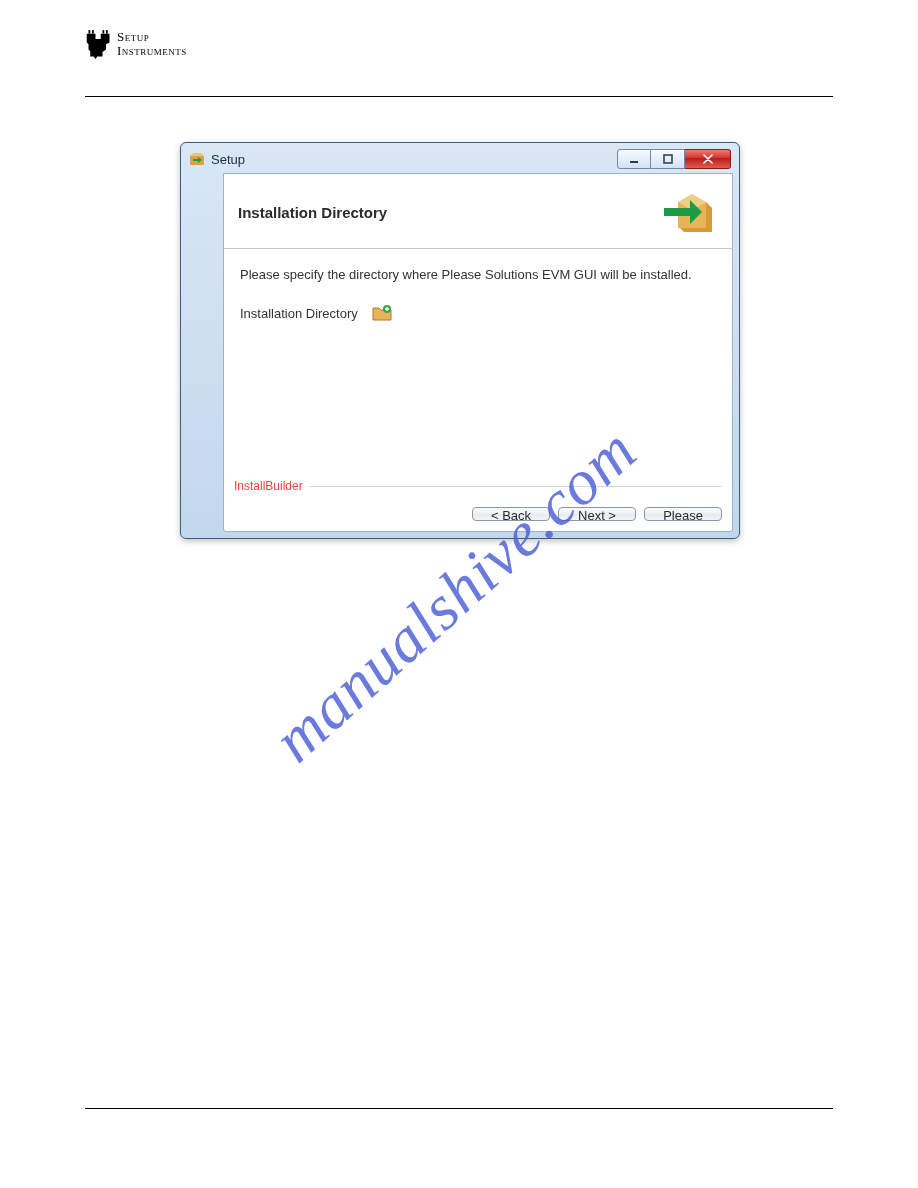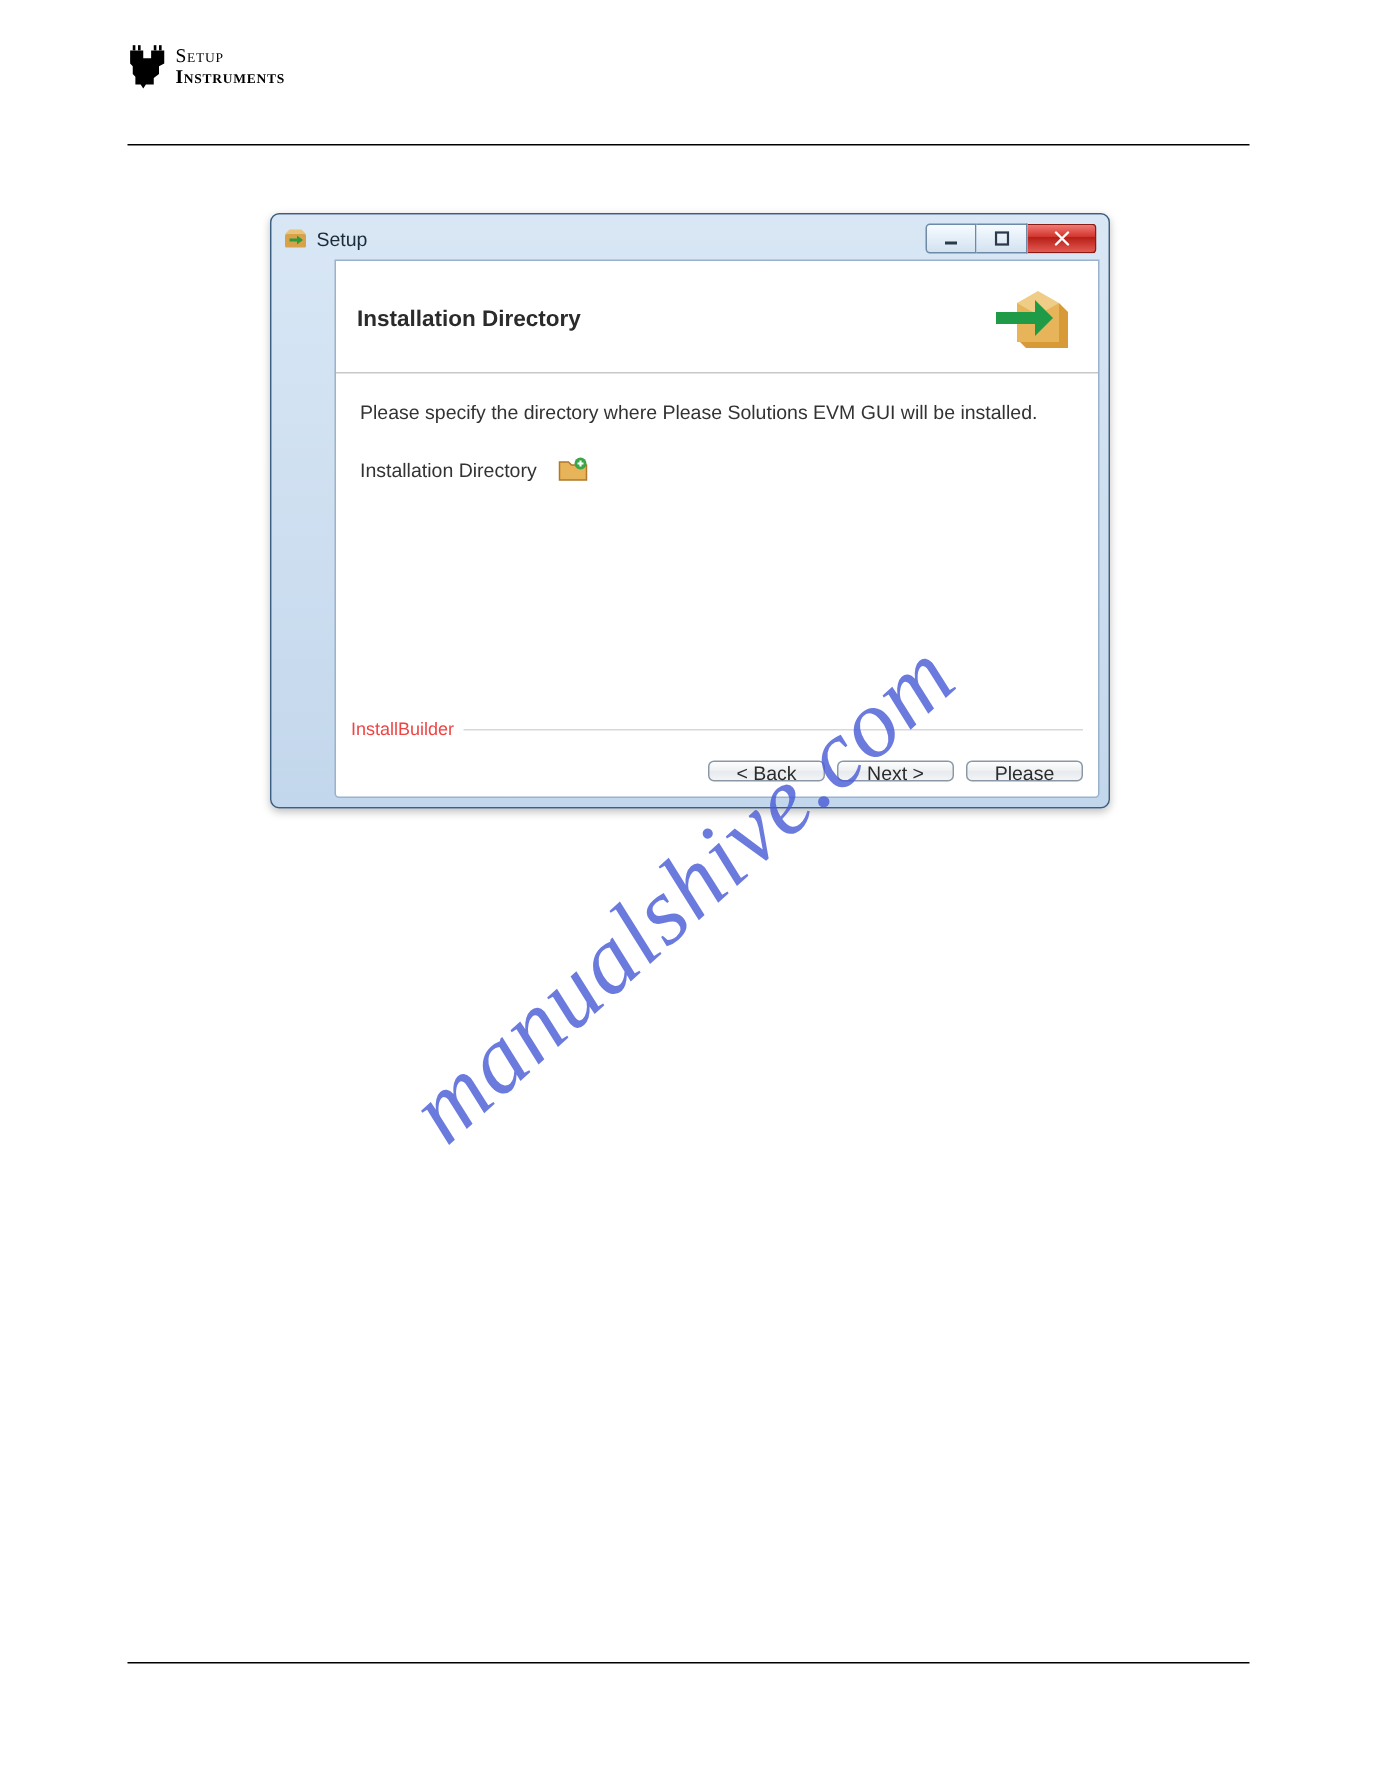--- a/index.html
+++ b/index.html
@@ -30,21 +30,21 @@
   }
   .ti-logo-text {
     font-family: "Times New Roman", serif;
     font-size: 13px;
     line-height: 1.05;
     font-variant: small-caps;
     letter-spacing: 0.5px;
     color: #000;
   }
   .ti-logo-text .l1 { font-weight: 400; }
-  .ti-logo-text .l2 { font-weight: 700; }
+  .ti-logo-text .l2 { font-weight: 400; }
   .hr-top, .hr-bottom {
     position: absolute;
     left: 85px;
     right: 85px;
     border: none;
     border-top: 1px solid #000;
   }
   .hr-top { top: 96px; }
   .hr-bottom { top: 1108px; }
 

